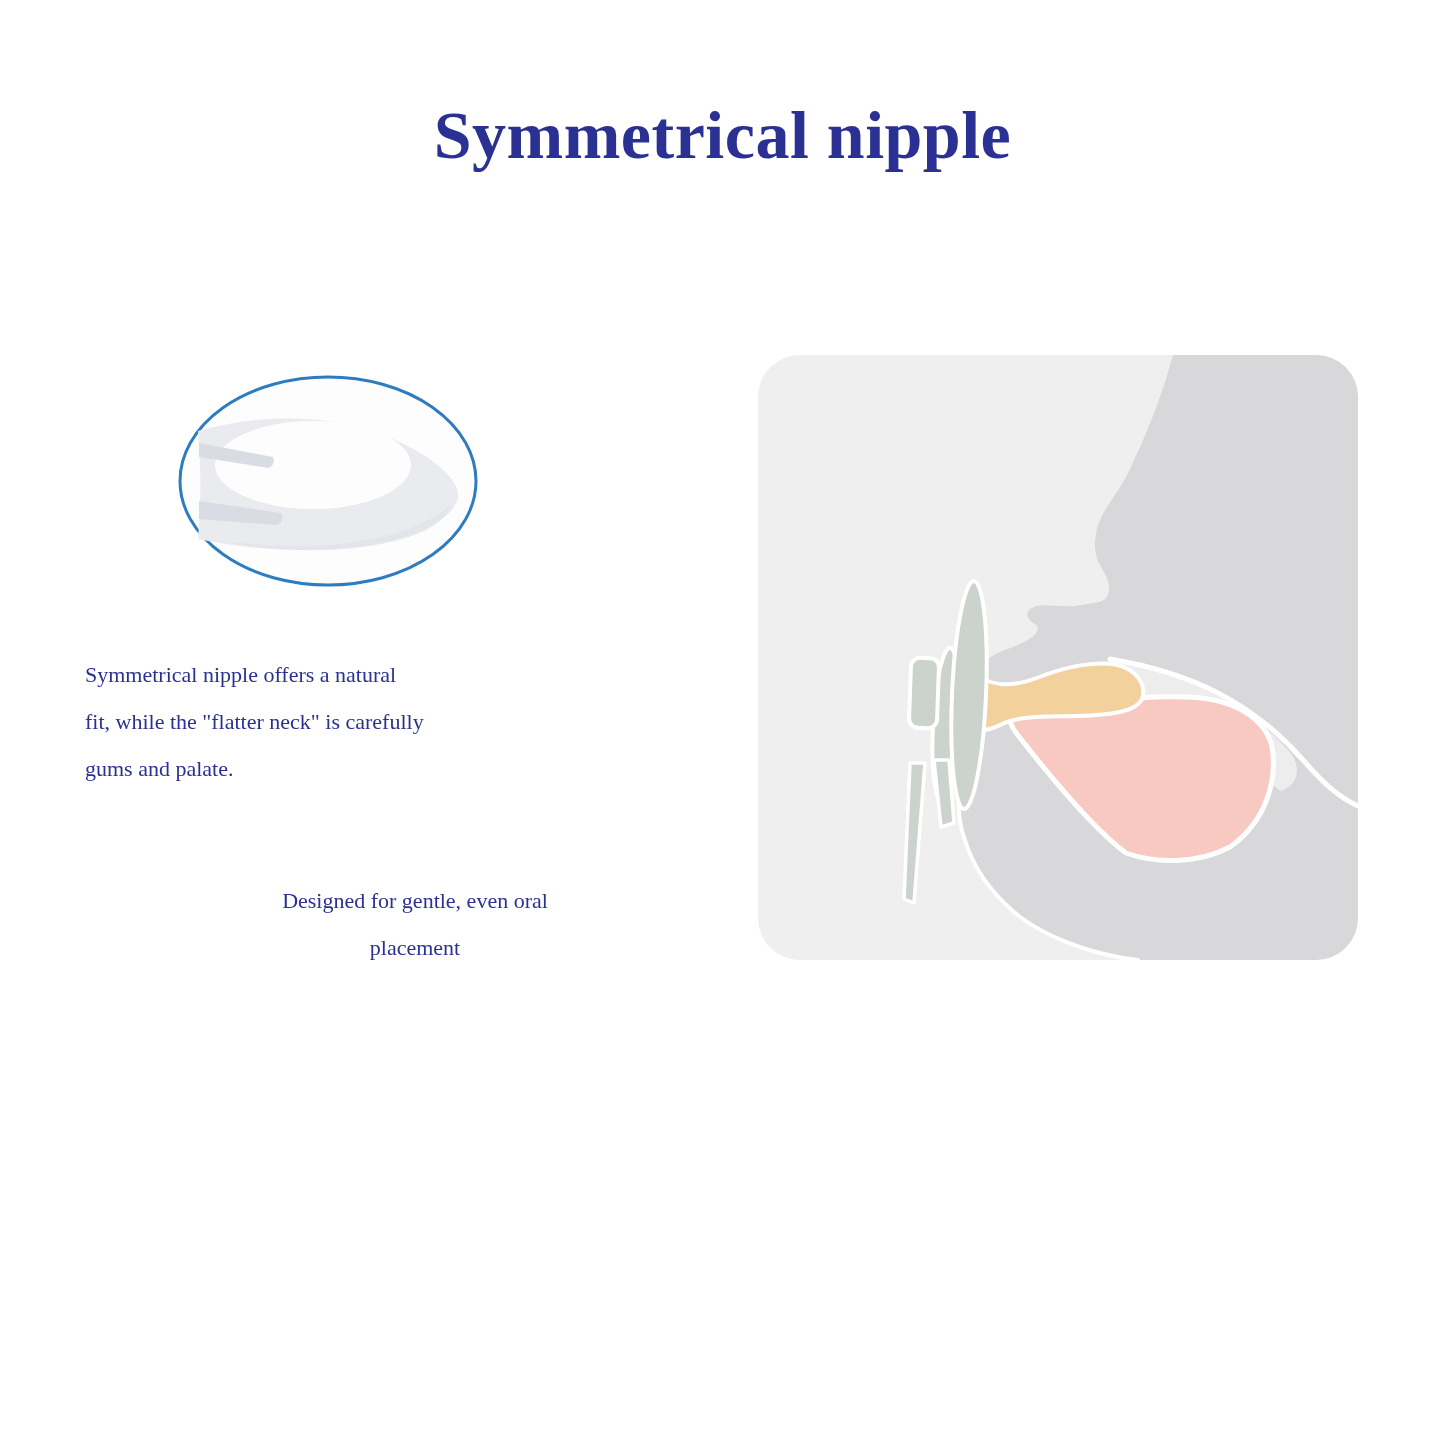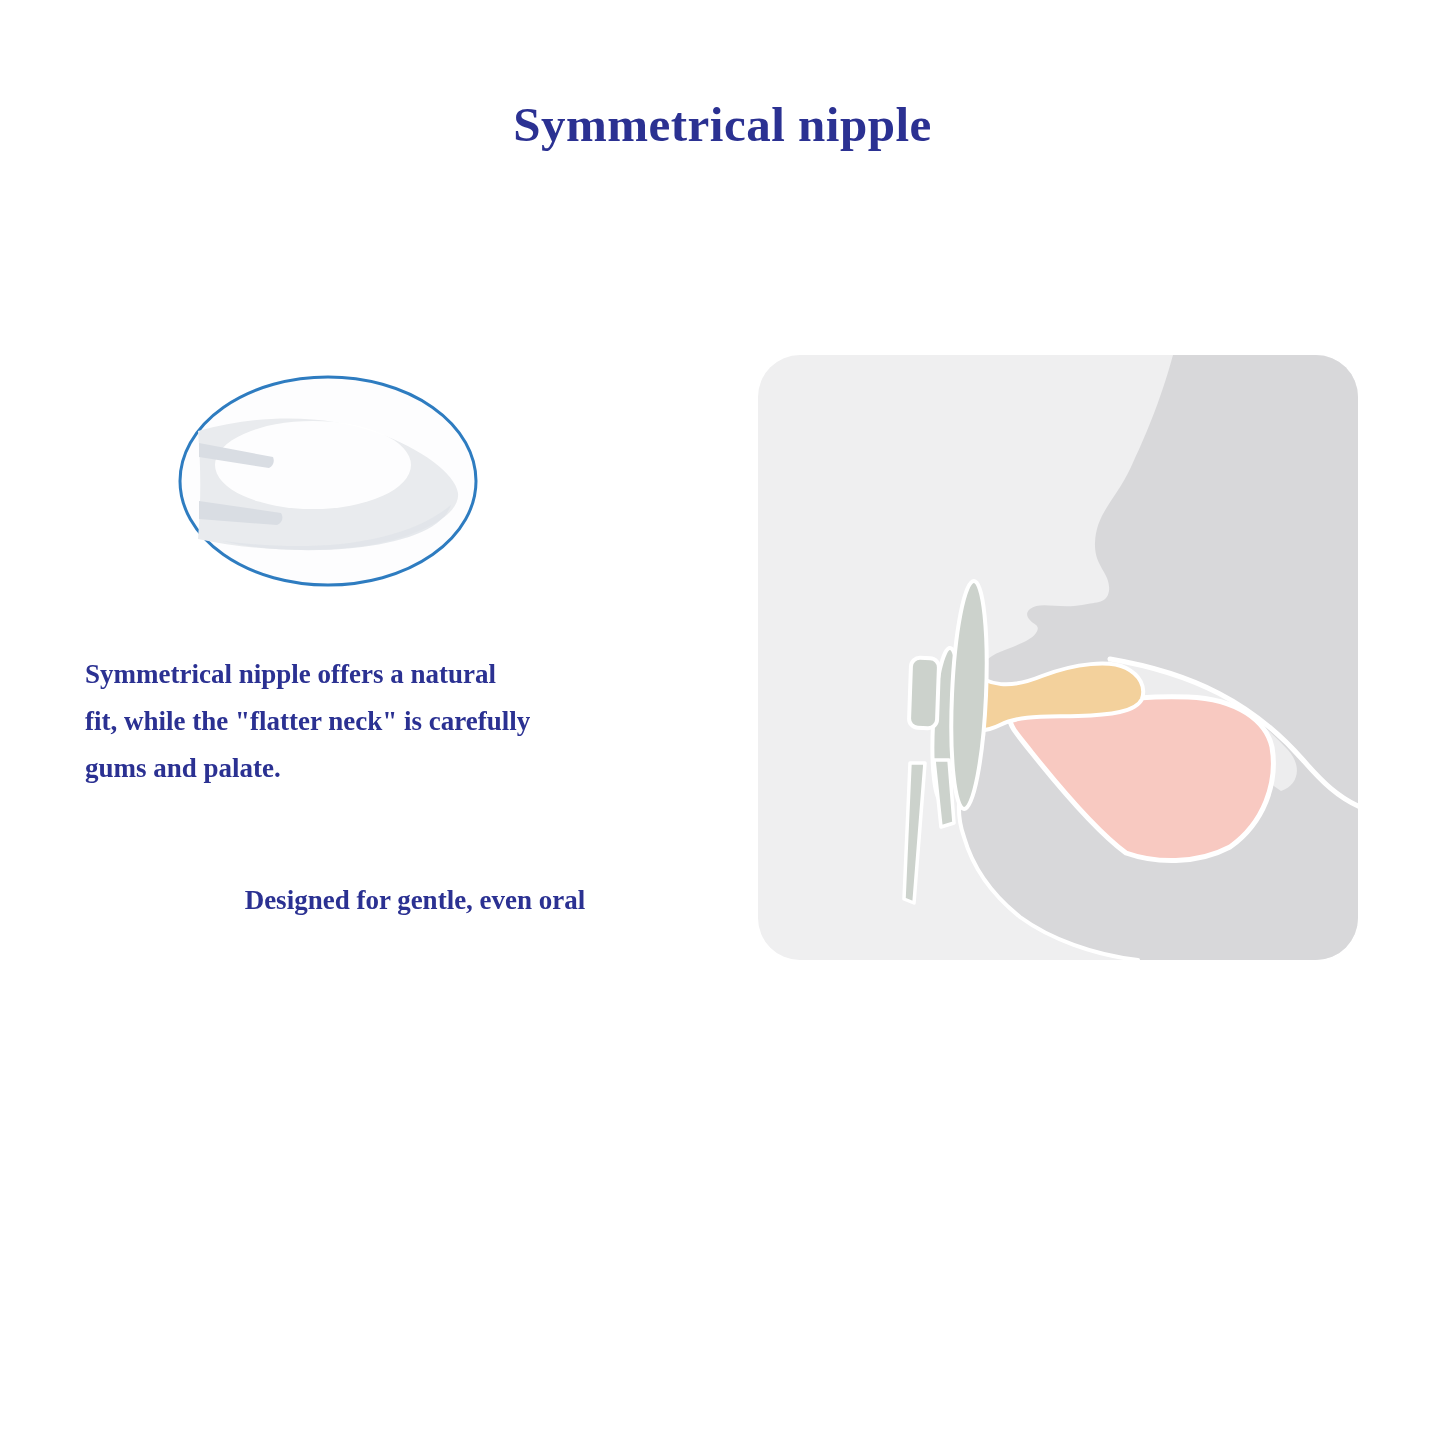--- a/index.html
+++ b/index.html
@@ -2,25 +2,25 @@
 <html><head>
 <meta charset="utf-8">
 <style>
   html,body{margin:0;padding:0;}
   body{
     width:1445px;height:1445px;position:relative;background:#ffffff;
     font-family:"Liberation Serif", serif;overflow:hidden;
   }
   .page-title{
     position:absolute;top:96px;left:0;width:1445px;text-align:center;
-    font-size:49px;font-weight:bold;color:#2b3192;letter-spacing:0.5px;margin:0;
+    font-size:68px;font-weight:bold;color:#2b3192;letter-spacing:0.5px;margin:0;
   }
   .figure-ellipse{position:absolute;left:163px;top:373px;width:330px;height:230px;}
   .body-copy{position:absolute;left:85px;width:660px;color:#2b3192;
-    font-size:27px;font-weight:bold;line-height:47px;}
+    font-size:22px;font-weight:normal;line-height:47px;}
   .para-1{top:651px;}
   .para-2{top:877px;text-align:center;}
   .diagram-card{
     position:absolute;left:758px;top:355px;width:600px;height:605px;
     border-radius:42px;overflow:hidden;background:#efeff0;
     box-shadow:0 0 0 1px rgba(255,255,255,0.6);
   }
   .diagram-card svg{display:block;width:600px;height:605px;}
 </style>
 </head>
@@ -43,20 +43,21 @@
 </div>
 
 <div class="body-copy para-1">
   <div>Symmetrical nipple offers a natural</div>
   <div>fit, while the "flatter neck" is carefully</div>
   <div>gums and palate.</div>
 </div>
 
 <div class="body-copy para-2">
   <div>Designed for gentle, even oral</div>
+  <div>placement</div>
 </div>
 
 <div class="diagram-card">
   <svg viewBox="0 0 600 605">
 
     <path d="M 415,0
              C 402,48 386,84 373,112
              C 357,146 338,158 337,188
              C 336,212 353,218 351,236
              C 349,248 340,247 324,250

